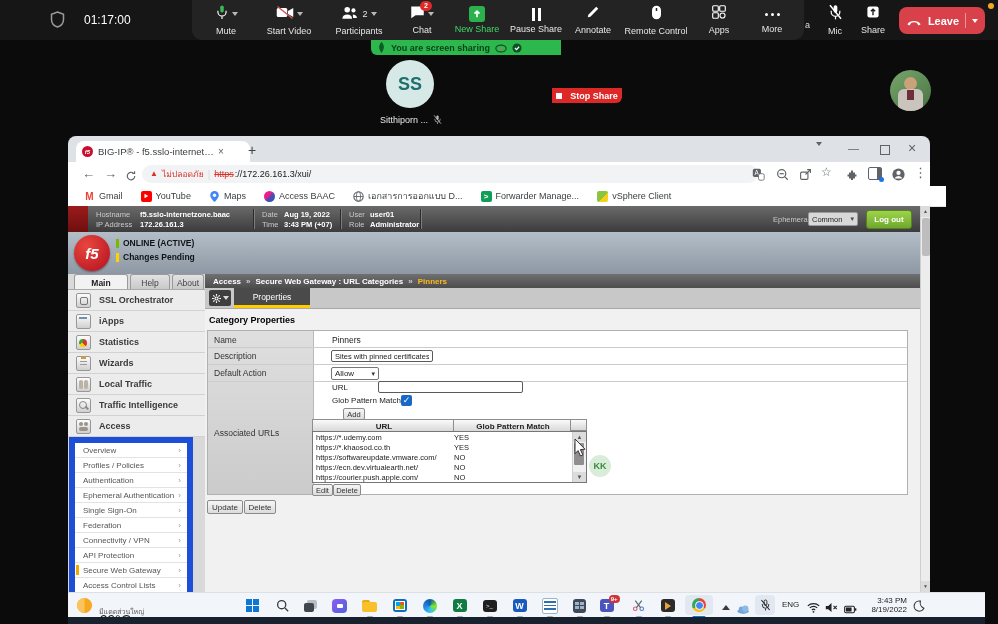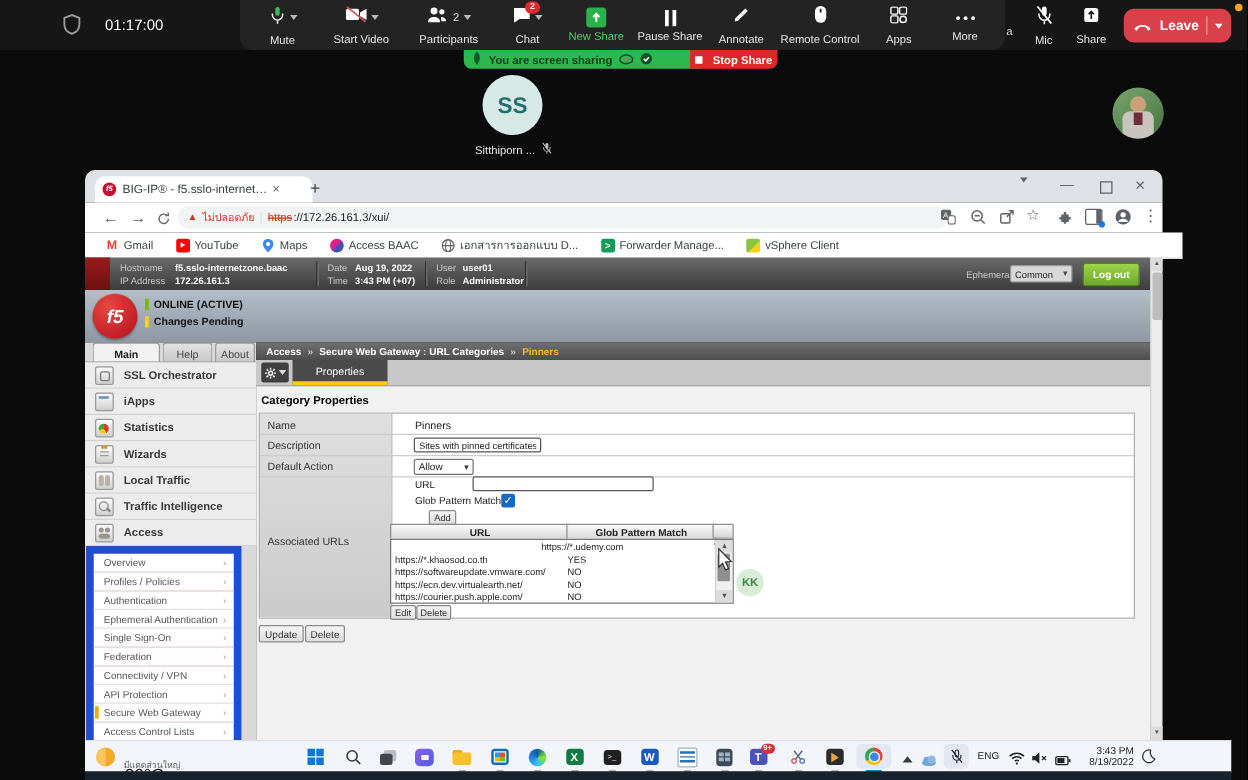--- a/index.html
+++ b/index.html
@@ -13,21 +13,21 @@
   .zbtn{top:0;height:40px;display:flex;flex-direction:column;align-items:center;justify-content:center;gap:2px;}
   .zlbl{font-size:9px;color:#e6e6e6;white-space:nowrap;}
   .cvd{width:0;height:0;border:3px solid transparent;border-top:4px solid #b9b9b9;margin-top:3px;}
   .badge{position:absolute;top:-4px;right:-7px;background:#e02828;color:#fff;font-size:7px;font-weight:bold;
          border-radius:6px;min-width:10px;height:10px;line-height:10px;text-align:center;padding:0 1px;}
   .dot3 i{display:inline-block;width:3px;height:3px;border-radius:50%;background:#fff;margin:0 1.5px;}
   .leave{background:#d8404a;border-radius:8px;color:#fff;display:flex;align-items:center;justify-content:center;gap:6px;}
   
   .gbar{background:#2cb84d;border-radius:0 0 0 6px;display:flex;align-items:center;gap:5px;padding:0 6px;}
   .gtxt{font-size:9px;font-weight:bold;color:#0c3d1c;white-space:nowrap;}
-  .stop{background:#de2828;border-radius:0 0 6px 0;display:flex;align-items:center;gap:8px;justify-content:center;}
+  .stop{background:#de2828;border-radius:0 0 6px 0;display:flex;align-items:center;gap:8px;justify-content:center;margin-top:48px;}
   .stoptxt{font-size:9px;font-weight:bold;color:#fff;white-space:nowrap;}
   
   .avatar{border-radius:50%;background:#d6e9e7;display:flex;align-items:center;justify-content:center;
           color:#1f6f6f;font-weight:bold;}
   
   .tabstrip{background:#dee1e6;border-radius:8px 8px 0 0;}
   .tab{background:#fff;border-radius:8px 8px 0 0;display:flex;align-items:center;padding:0 6px;}
   .tabtitle{font-size:9.5px;color:#3c4043;white-space:nowrap;overflow:hidden;text-overflow:ellipsis;width:116px;}
   .tbar{background:#fff;}
   .tbi{color:#5f6368;font-size:13px;line-height:1;}
@@ -560,21 +560,21 @@
       </div>
 
     <div class="a thc" style="left:104px;top:88px;width:142px;height:12px;">
         <span>URL</span>
       </div>
     <div class="a thc" style="left:245px;top:88px;width:118px;height:12px;">
         <span>Glob Pattern Match</span>
       </div>
     <div class="a" style="left:362px;top:88px;width:17px;height:12px;background:linear-gradient(#fafafa,#d6d6d6);border:1px solid #8e8e8e;box-sizing:border-box;"></div>
     <div class="a" style="left:104px;top:100px;width:275px;height:52px;border:1px solid #767676;background:#fff;overflow:hidden;box-sizing:border-box;">
-      <div class="lrow f" style="height:10px;justify-content:flex-end;">
+      <div class="lrow f" style="height:10px;">
           <span style="margin-left:3px;width:138px;overflow:hidden;">https://*.udemy.com</span>
           <span>YES</span>
         </div>
       <div class="lrow f" style="height:10px;">
           <span style="margin-left:3px;width:138px;overflow:hidden;">https://*.khaosod.co.th</span>
           <span>YES</span>
         </div>
       <div class="lrow f" style="height:10px;">
           <span style="margin-left:3px;width:138px;overflow:hidden;">https://softwareupdate.vmware.com/</span>
           <span>NO</span>

